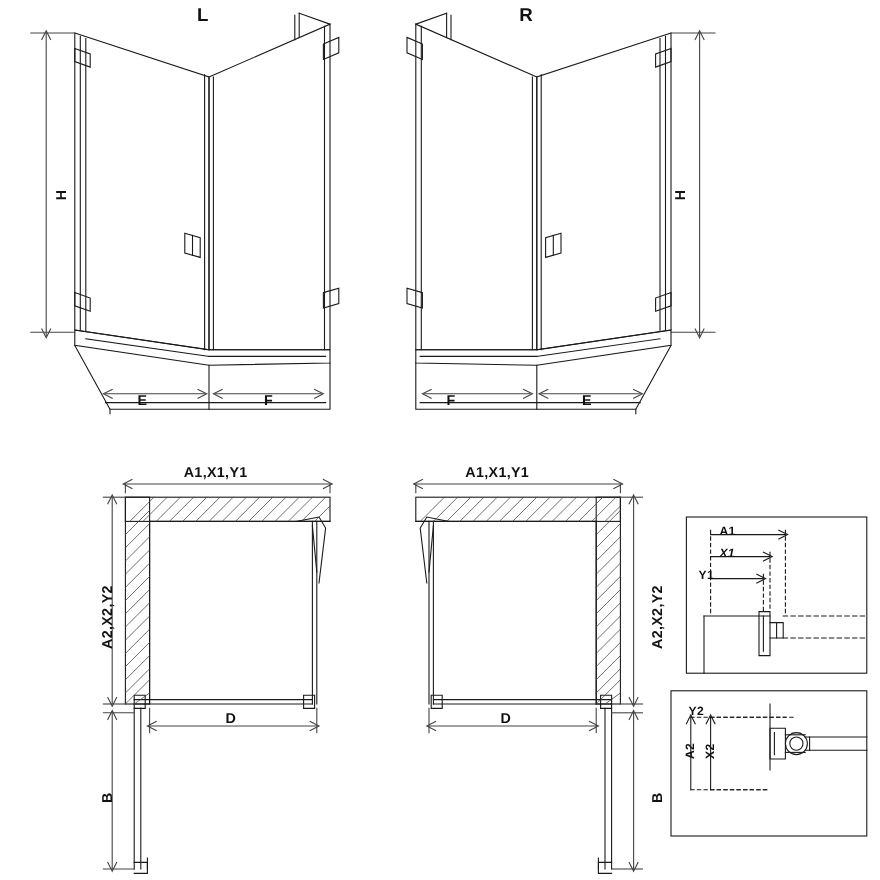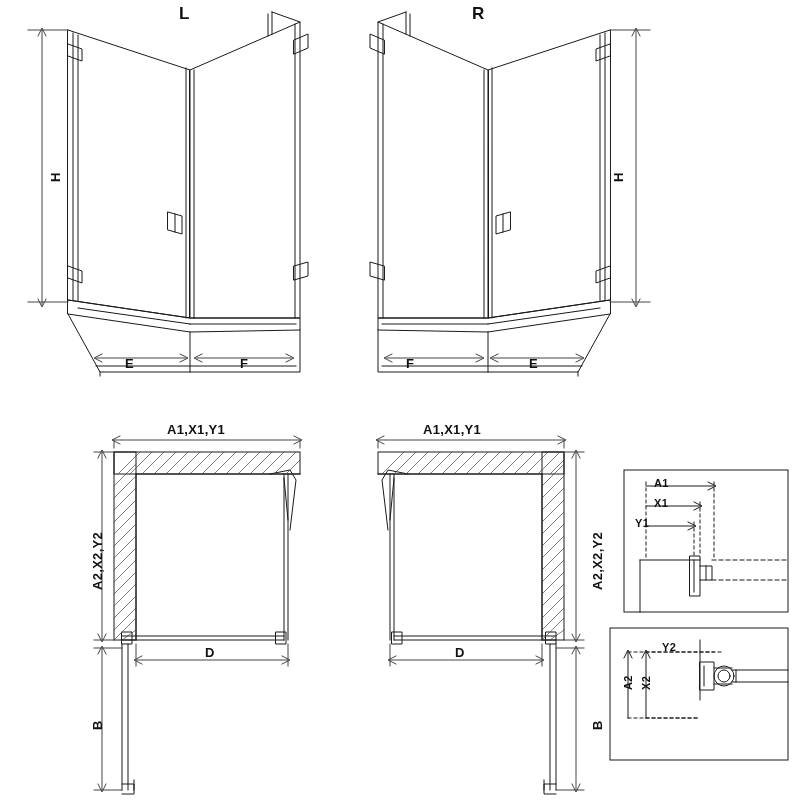--- a/index.html
+++ b/index.html
@@ -343,20 +343,20 @@
   <div class="lbl rot90" style="left:90px;top:590px;">A2,X2,Y2</div>
   <div class="lbl rot90" style="left:590px;top:590px;">A2,X2,Y2</div>
 
   <div class="lbl" style="left:205px;top:645px;">D</div>
   <div class="lbl" style="left:455px;top:645px;">D</div>
 
   <div class="lbl rot90" style="left:90px;top:730px;">B</div>
   <div class="lbl rot90" style="left:590px;top:730px;">B</div>
 
   <div class="lbl small" style="left:654px;top:477px;">A1</div>
-  <div class="lbl small" style="left:654px;top:497px;">X1</div>
+  <div class="lbl small" style="left:654px;top:497px;font-style:italic;">X1</div>
   <div class="lbl small" style="left:635px;top:517px;">Y1</div>
 
   <div class="lbl small rot90" style="left:622px;top:690px;">A2</div>
   <div class="lbl small rot90" style="left:640px;top:690px;">X2</div>
-  <div class="lbl small" style="left:662px;top:641px;">Y2</div>
+  <div class="lbl small" style="left:626px;top:641px;">Y2</div>
 
 </div>
 
 </body></html>

